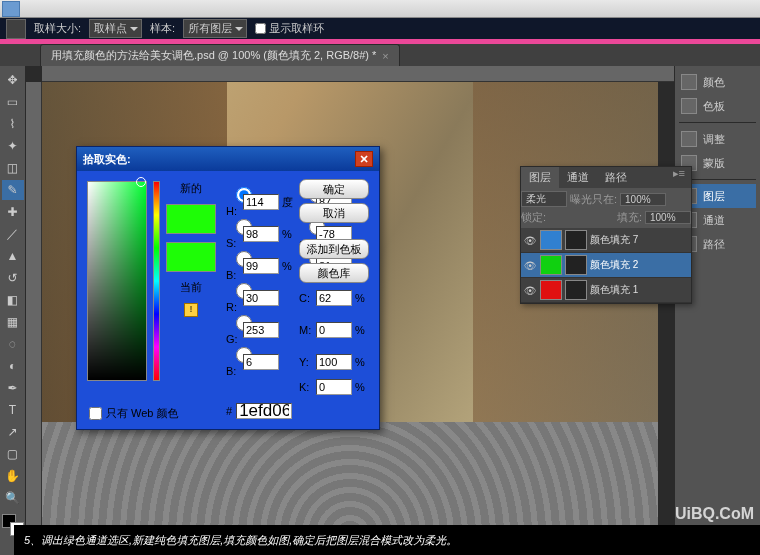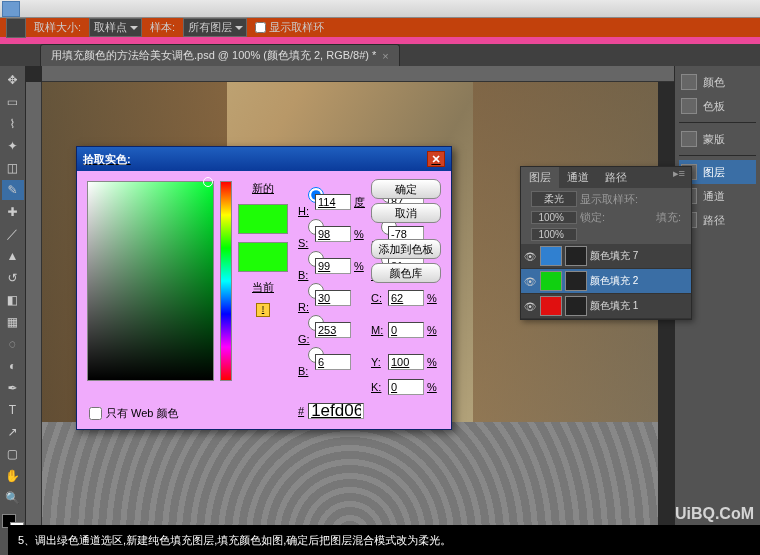--- a/index.html
+++ b/index.html
@@ -1,20 +1,20 @@
 <!DOCTYPE html>
 <html><head>
 <meta charset="utf-8">
 <style>
 * { margin: 0; padding: 0; box-sizing: border-box; font-family: "Microsoft YaHei", Arial, sans-serif; font-size: 11px; }
 body { width: 760px; height: 555px; background: #535353; overflow: hidden; position: relative; }
 .app { width: 100%; height: 100%; display: flex; flex-direction: column; }
 .menubar { height: 18px; background: linear-gradient(#e8e8e8,#d0d0d0); border-bottom: 1px solid #888; display: flex; align-items: center; }
 .menu-icon { width: 18px; height: 16px; margin-left: 2px; background: #6b9bd1; border: 1px solid #4a7ab0; }
-.options-bar { height: 26px; background: #c2410c; border-bottom: 7px solid #ec4899; display: flex; align-items: center; padding: 0 6px; gap: 8px; color: #ccc; }
+.options-bar { height: 26px; background: #0f172a; border-bottom: 5px solid #ec4899; display: flex; align-items: center; padding: 0 6px; gap: 8px; color: #ccc; }
 .options-bar .tool-preset { width: 20px; height: 20px; background: #404040; border: 1px solid #666; }
 .opt-label { color: #ccc; font-size: 11px; }
 .opt-sel { background: #404040; border: 1px solid #666; color: #ccc; padding: 1px 14px 1px 4px; position: relative; }
 .opt-sel::after { content: ""; position: absolute; right: 3px; top: 50%; margin-top: -2px; border: 4px solid transparent; border-top-color: #ccc; }
 .opt-check { display: flex; align-items: center; gap: 3px; }
 .opt-check input { width: 11px; height: 11px; }
 .tabbar { height: 22px; background: #404040; display: flex; align-items: flex-end; padding-left: 40px; }
 .doc-tab { background: #535353; color: #ddd; padding: 3px 10px; border: 1px solid #2a2a2a; border-bottom: none; border-radius: 3px 3px 0 0; font-size: 11px; display: flex; align-items: center; gap: 6px; }
 .doc-tab .x { color: #999; }
 .workspace { flex: 1; display: flex; position: relative; }
@@ -37,36 +37,36 @@
 .right-panel-row.sel { background: #3a6ea5; color: #fff; }
 .rp-ico { width: 16px; height: 16px; background: #666; border: 1px solid #888; }
 .rp-sep { height: 1px; background: #2a2a2a; margin: 4px 0; }
 
 
 .layers-panel { position: absolute; right: 68px; top: 166px; width: 172px; background: #535353; border: 1px solid #2a2a2a; box-shadow: 2px 2px 6px rgba(0,0,0,0.4); z-index: 5; }
 .lp-tabs { display: flex; background: #404040; }
 .lp-tab { padding: 3px 8px; color: #ccc; cursor: pointer; }
 .lp-tab.act { background: #535353; }
 .lp-close { margin-left: auto; padding: 0 6px; color: #999; }
-.lp-opts { background: #535353; padding: 3px 10px; display: flex; flex-wrap: wrap; gap: 3px; align-items: center; color: #999; font-size: 10px; text-align: right; }
+.lp-opts { background: #535353; padding: 3px 0; display: flex; flex-wrap: wrap; gap: 3px; align-items: center; color: #999; font-size: 10px; }
 .lp-sel { background: #404040; border: 1px solid #666; color: #ccc; padding: 0 12px 0 4px; font-size: 10px; min-width: 46px; }
 .lp-list { background: #404040; }
 .layer { display: flex; align-items: center; padding: 2px; gap: 3px; border-bottom: 1px solid #333; cursor: pointer; }
 .layer.sel { background: #3a6ea5; color: #fff; }
 .eye { width: 14px; height: 14px; display: flex; align-items: center; justify-content: center; color: #ccc; font-size: 10px; }
 .thumb { width: 22px; height: 20px; border: 1px solid #888; }
 .thumb.red { background: #e01010; }
 .thumb.green { background: #10d010; }
 .thumb.blue { background: #3080d0; }
 .mask { width: 22px; height: 20px; background: #222; border: 1px solid #888; }
 .lname { color: #ddd; font-size: 10px; }
 .layer.sel .lname { color: #fff; }
 
 
-.dialog { position: absolute; left: 76px; top: 146px; width: 376px; background: #f0abfc; border: 1px solid #0a246a; box-shadow: 3px 3px 8px rgba(0,0,0,0.5); z-index: 10; text-decoration: underline; }
+.dialog { position: absolute; left: 76px; top: 146px; width: 304px; background: #1d4ed8; border: 1px solid #0a246a; box-shadow: 3px 3px 8px rgba(0,0,0,0.5); z-index: 10; }
 .dlg-title { height: 24px; background: linear-gradient(#1f5fbf,#0a3a9a); color: #fff; display: flex; align-items: center; padding: 0 6px; font-size: 12px; font-weight: bold; }
 .dlg-close { margin-left: auto; width: 18px; height: 16px; background: #d04020; color: #fff; display: flex; align-items: center; justify-content: center; border: 1px solid #a02000; cursor: pointer; font-size: 11px; }
 .dlg-body { padding: 10px; display: flex; gap: 6px; }
 .sbpick { width: 200px; height: 200px; position: relative; border: 1px solid #888; background: linear-gradient(to bottom, rgba(0,0,0,0), #000), linear-gradient(to right, #fff, #00ff30); cursor: crosshair; }
 .sbcursor { position: absolute; width: 10px; height: 10px; border: 1px solid #fff; border-radius: 50%; transform: translate(-50%,-50%); right: -5px; top: 0; }
 .huebar { width: 18px; height: 200px; border: 1px solid #888; background: linear-gradient(to bottom, #f00, #ff0, #0f0, #0ff, #00f, #f0f, #f00); position: relative; }
 .rightcol { flex: 1; display: flex; flex-direction: column; gap: 4px; }
 .swn-label { font-size: 11px; }
 .swn-box { width: 50px; height: 30px; border: 1px solid #888; }
 .swn-new { background: #1efd06; }
@@ -76,21 +76,21 @@
 .num-grid input { width: 36px; height: 16px; border: 1px inset #999; font-size: 11px; padding: 0 2px; }
 .radio { width: 11px; height: 11px; }
 .hexrow { display: flex; align-items: center; gap: 4px; margin-top: 4px; font-size: 11px; }
 .hexrow input { width: 56px; height: 16px; border: 1px inset #999; font-size: 17px; padding: 0 2px; }
 .webonly { position: absolute; left: 12px; bottom: 8px; display: flex; align-items: center; gap: 4px; font-size: 11px; }
 .dlg-btns { position: absolute; right: 10px; top: 32px; display: flex; flex-direction: column; gap: 4px; }
 .dlg-mid { display: flex; flex-direction: column; align-items: center; gap: 8px; margin-right: 4px; }
 .warn-ico { width: 14px; height: 14px; background: #ffd040; border: 1px solid #a07000; font-size: 9px; text-align: center; }
 
 
-.caption { position: absolute; bottom: 0; left: 8px; right: 0; height: 30px; background: #000; color: #fff; display: flex; align-items: center; padding: 0 10px; font-size: 14px; z-index: 20; }
+.caption { position: absolute; bottom: 0; left: 14px; right: 0; height: 30px; background: #000; color: #fff; display: flex; align-items: center; padding: 0 10px; font-size: 14px; z-index: 20; font-style: italic; }
 .watermark { position: absolute; right: 6px; bottom: 32px; color: rgba(255,255,255,0.75); font-size: 16px; font-weight: bold; z-index: 6; }
 </style>
 </head>
 <body>
 
 <div class="app">
   <div class="menubar">
     <div class="menu-icon"></div>
   </div>
 
@@ -160,20 +160,24 @@
           <div class="rp-ico"></div>
           <span>颜色</span>
         </div>
       <div class="right-panel-row">
           <div class="rp-ico"></div>
           <span>色板</span>
         </div>
       <div class="rp-sep"></div>
       <div class="right-panel-row">
           <div class="rp-ico"></div>
+          <span>调整</span>
+        </div>
+      <div class="right-panel-row">
+          <div class="rp-ico"></div>
           <span>蒙版</span>
         </div>
       <div class="rp-sep"></div>
       <div class="right-panel-row sel">
           <div class="rp-ico"></div>
           <span>图层</span>
         </div>
       <div class="right-panel-row">
           <div class="rp-ico"></div>
           <span>通道</span>
@@ -188,21 +192,21 @@
 
 <div class="layers-panel">
   <div class="lp-tabs">
     <div class="lp-tab act">图层</div>
     <div class="lp-tab">通道</div>
     <div class="lp-tab">路径</div>
     <div class="lp-close">▸≡</div>
   </div>
   <div class="lp-opts">
     <div class="lp-sel">柔光</div>
-    <span>显示取样环:</span>
+    <span>曝光只在:</span>
     <div class="lp-sel">100%</div>
     <span>锁定:</span>
     <span style="flex:1"></span>
     <span>填充:</span>
     <div class="lp-sel">100%</div>
   </div>
   <div class="lp-list">
     <div class="layer">
       <div class="eye">👁</div>
       <div class="thumb blue"></div>

